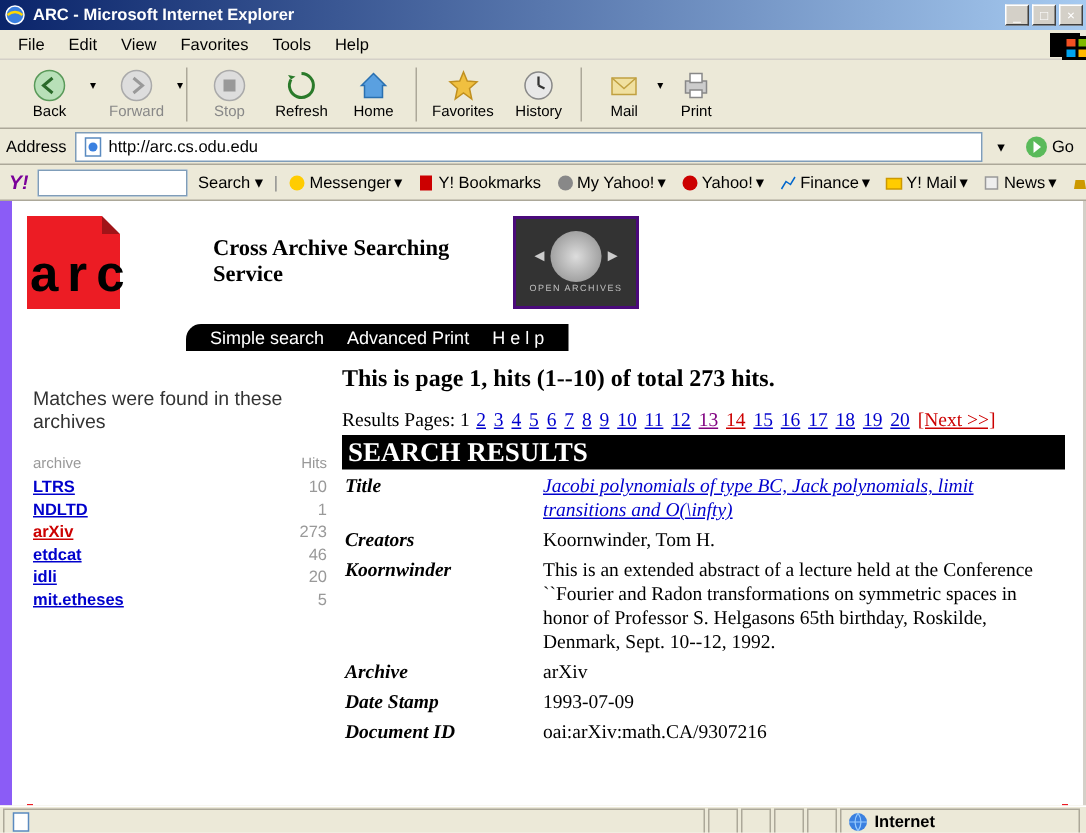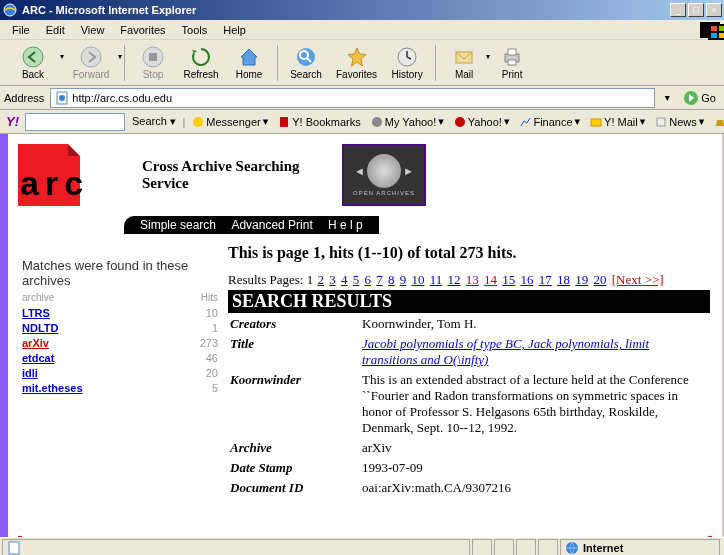--- a/index.html
+++ b/index.html
@@ -38,21 +38,21 @@
 .arc-text { position: absolute; font-size: 34px; font-weight: bold; font-family: Arial; letter-spacing: 6px; left: 2px; top: 20px; color: #000; }
 .service-text { font-size: 15px; font-weight: bold; font-family: "Times New Roman", serif; width: 180px; }
 .oai-logo { width: 84px; height: 62px; border: 2px solid #4a0a7a; margin-left: 20px; display: flex; flex-direction: column; align-items: center; justify-content: center; background: #333; }
 .oai-disc { width: 34px; height: 34px; border-radius: 50%; background: radial-gradient(circle, #ddd, #888); }
 .oai-label { font-size: 6px; color: #c0c0c0; margin-top: 2px; letter-spacing: 1px; }
 .navtabs { margin: 6px 0 0 116px; }
 .tab-black { display: inline-block; background: #000; color: white; padding: 2px 10px; font-size: 12px; border-radius: 10px 0 0 0; }
 .tab-black span { margin: 0 6px; cursor: pointer; }
 .main-row { display: flex; height: 300px; }
 .sidebar { width: 220px; padding: 24px 10px 10px 14px; font-size: 11px; }
-.sidebar-title { font-family: Arial; font-size: 13px; color: #333; margin-bottom: 4px; }
+.sidebar-title { font-family: Arial; font-size: 13px; color: #333; margin-bottom: 16px; }
 .archive-header { display: flex; justify-content: space-between; color: #999; font-size: 10px; margin-bottom: 3px; }
 .archive-row { display: flex; justify-content: space-between; font-size: 11px; line-height: 15px; }
 .archive-name { color: #0000cc; text-decoration: underline; cursor: pointer; font-weight: bold; }
 .archive-name.current { color: #cc0000; }
 .archive-count { color: #999; text-align: right; }
 .results { flex: 1; padding: 10px 12px 0 0; font-family: "Times New Roman", serif; font-size: 14px; }
 .page-heading { font-size: 16px; font-weight: bold; margin-bottom: 10px; }
 .pages-row { font-size: 13px; margin-bottom: 2px; }
 .pages-row a { color: #0000cc; text-decoration: underline; margin: 0 1px; cursor: pointer; }
 .pages-row a.visited { color: #800080; }
@@ -148,30 +148,20 @@
   </div>
   <div class="tool-btn">
     <span class="tool-icon">
         <svg width="22" height="22">
           <path d="M11 3 L19 11 L17 11 L17 19 L5 19 L5 11 L3 11 Z" fill="#5aa0e0" stroke="#2a70b0"></path>
         </svg>
       </span>
     <span class="tool-label">Home</span>
   </div>
   <div class="tool-sep"></div>
-  <div class="tool-btn">
-    <span class="tool-icon">
-        <svg width="22" height="22">
-          <circle cx="11" cy="11" r="9" fill="#5aa0e0"></circle>
-          <circle cx="9" cy="9" r="4" fill="none" stroke="#fff" stroke-width="2"></circle>
-          <line x1="12" y1="12" x2="16" y2="16" stroke="#fff" stroke-width="2"></line>
-        </svg>
-      </span>
-    <span class="tool-label">Search</span>
-  </div>
   <div class="tool-btn">
     <span class="tool-icon">
         <svg width="22" height="22">
           <path d="M11 2 L13.5 8 L20 8.5 L15 13 L16.5 20 L11 16 L5.5 20 L7 13 L2 8.5 L8.5 8 Z" fill="#f0c040" stroke="#c09020"></path>
         </svg>
       </span>
     <span class="tool-label">Favorites</span>
   </div>
   <div class="tool-btn">
     <span class="tool-icon">
@@ -372,26 +362,26 @@
         <a>17</a>
         <a>18</a>
         <a>19</a>
         <a>20</a>
         <a class="red">[Next &gt;&gt;]</a>
       </div>
       <div class="search-results-bar">SEARCH RESULTS</div>
       <table class="result-table">
         <tbody>
             <tr>
+              <td>Title</td>
+              <td><a class="title-link">Jacobi polynomials of type BC, Jack polynomials, limit transitions and O(\infty)</a></td>
+            </tr>
+        <tr>
               <td>Creators</td>
               <td>Koornwinder, Tom H.</td>
-            </tr>
-        <tr>
-              <td>Title</td>
-              <td><a class="title-link">Jacobi polynomials of type BC, Jack polynomials, limit transitions and O(\infty)</a></td>
             </tr>
         <tr>
               <td>Koornwinder</td>
               <td>This is an extended abstract of a lecture held at the Conference ``Fourier and Radon transformations on symmetric spaces in honor of Professor S. Helgasons 65th birthday, Roskilde, Denmark, Sept. 10--12, 1992.</td>
             </tr>
         <tr>
               <td>Archive</td>
               <td>arXiv</td>
             </tr>
         <tr>

